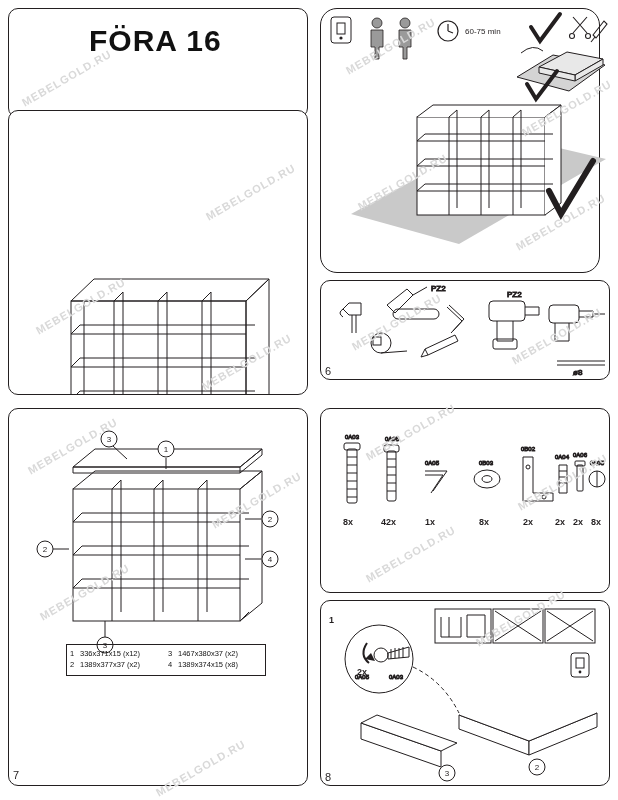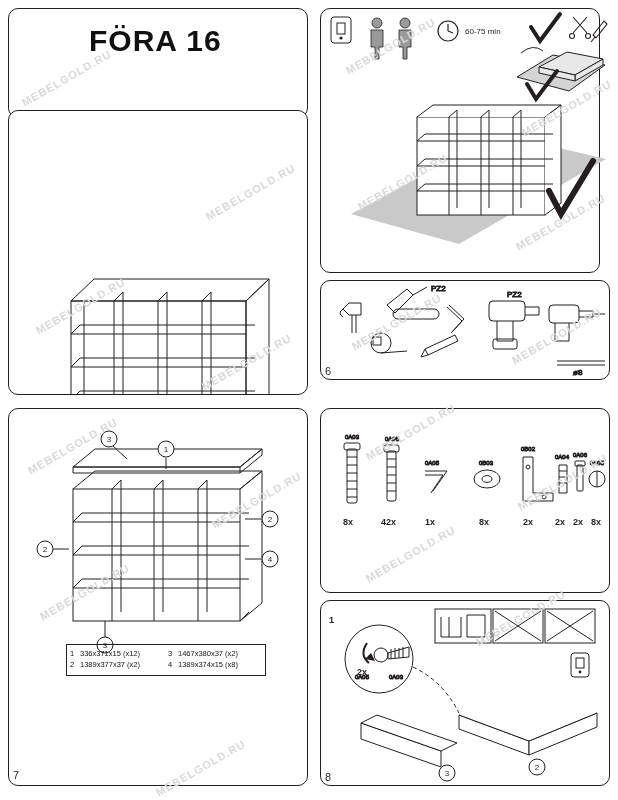--- a/index.html
+++ b/index.html
@@ -128,21 +128,21 @@
           <td>1389x377x37 (x2)</td>
           <td>4</td>
           <td>1389x374x15 (x8)</td>
         </tr>
       </tbody>
         </table>
     </div>
     <div class="pagenum" style="left:4px;top:360px;">7</div>
   </div>
 
-  <div class="panel" style="left:320px;top:8px;width:280px;height:265px;">
+  <div class="panel" style="left:320px;top:8px;width:280px;height:265px;border-radius:17px;">
     <svg width="288" height="263" viewBox="0 0 288 263">
 
       <rect x="10" y="8" width="20" height="26" rx="3" fill="#fff" stroke="#231f20" stroke-width="1"></rect>
       <rect x="16" y="14" width="8" height="11" fill="none" stroke="#231f20" stroke-width="1"></rect>
       <circle cx="20" cy="29" r="1.6" fill="#231f20"></circle>
 
       <g fill="#9a9a9a" stroke="#231f20" stroke-width="0.8">
         <circle cx="56" cy="14" r="5"></circle>
         <path d="M50 21 h12 v17 h-4 v12 h-4 v-12 h-4 z"></path>
         <circle cx="84" cy="14" r="5"></circle>

